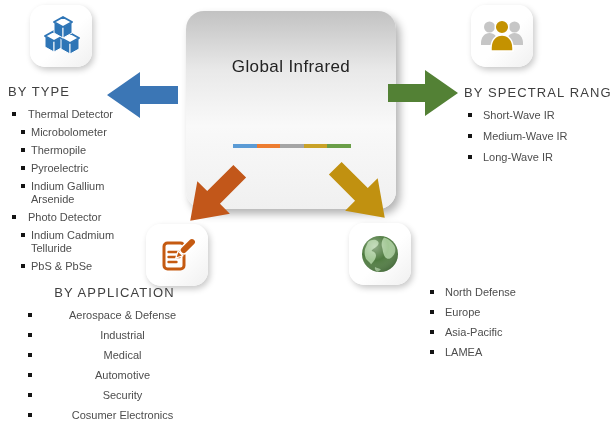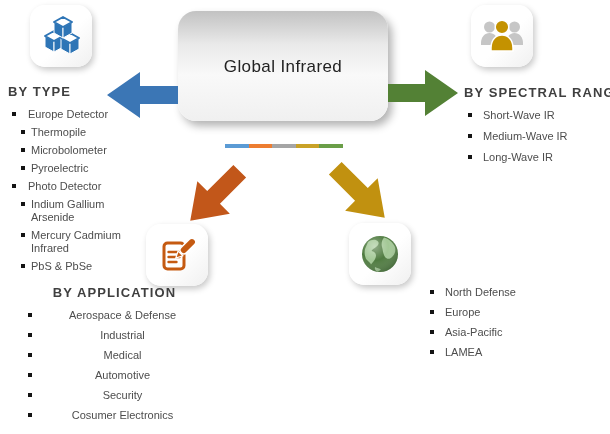--- a/index.html
+++ b/index.html
@@ -26,22 +26,22 @@
     justify-content: center;
   }
   #card-cubes  { left: 30px;  top: 5px; }
   #card-people { left: 471px; top: 5px; }
   #card-doc    { left: 146px; top: 224px; }
   #card-globe  { left: 349px; top: 223px; }
 
   
   .center-box {
     position: absolute;
-    left: 178px; top: 11px;
-    width: 210px; height: 110px;
+    left: 186px; top: 11px;
+    width: 210px; height: 198px;
     border-radius: 18px;
     background: linear-gradient(180deg, #c2c2c2 0%, #e9e9e9 30%, #f9f9f9 58%, #f0f0f0 100%);
     box-shadow: 4px 5px 9px rgba(0,0,0,0.30);
   }
   .center-title {
     margin-top: 43px;
     text-align: center;
     font-size: 17px;
     line-height: 26px;
     letter-spacing: 0.4px;
@@ -64,21 +64,21 @@
 
   
   .section { position: absolute; }
   #sec-type        { left: 8px;   top: 84px;  width: 150px; }
   #sec-spectral    { left: 464px; top: 85px;  width: 146px; }
   #sec-application { left: 27px;  top: 285px; width: 175px; text-align: center; }
   #sec-geography   { left: 424px; top: 286px; width: 145px; }
 
   .section-heading {
     font-size: 13px;
-    font-weight: 700;
+    font-weight: 400;
     letter-spacing: 1.1px;
     color: #3f3f3f;
     white-space: nowrap;
     line-height: 16px;
     margin-bottom: 8px;
   }
   .item {
     position: relative;
     font-size: 11px;
     line-height: 13px;
@@ -203,27 +203,27 @@
   </svg>
   <svg class="arrow" id="arrow-down-left" viewBox="0 0 70 52">
     <polygon points="0,17 37,17 37,3 70,26 37,49 37,35 0,35" style="fill: rgb(194, 87, 26);"></polygon>
   </svg>
   <svg class="arrow" id="arrow-down-right" viewBox="0 0 70 52">
     <polygon points="0,17 37,17 37,3 70,26 37,49 37,35 0,35" style="fill: rgb(193, 145, 16);"></polygon>
   </svg>
 
   <div class="section" id="sec-type">
     <div class="section-heading">BY TYPE</div>
-    <div class="item l1">Europe Detector</div>
+    <div class="item l1">Thermal Detector</div>
+    <div class="item l2">Microbolometer</div>
     <div class="item l2">Thermopile</div>
-    <div class="item l2">Microbolometer</div>
     <div class="item l2">Pyroelectric</div>
+    <div class="item l2">Indium Gallium Arsenide</div>
     <div class="item l1">Photo Detector</div>
-    <div class="item l2">Indium Gallium Arsenide</div>
-    <div class="item l2">Mercury Cadmium Infrared</div>
+    <div class="item l2">Indium Cadmium Telluride</div>
     <div class="item l2">PbS &amp; PbSe</div>
   </div>
 
   <div class="section" id="sec-spectral">
     <div class="section-heading">BY SPECTRAL RANGE</div>
     <div class="item">Short-Wave IR</div>
     <div class="item">Medium-Wave IR</div>
     <div class="item">Long-Wave IR</div>
   </div>
 

